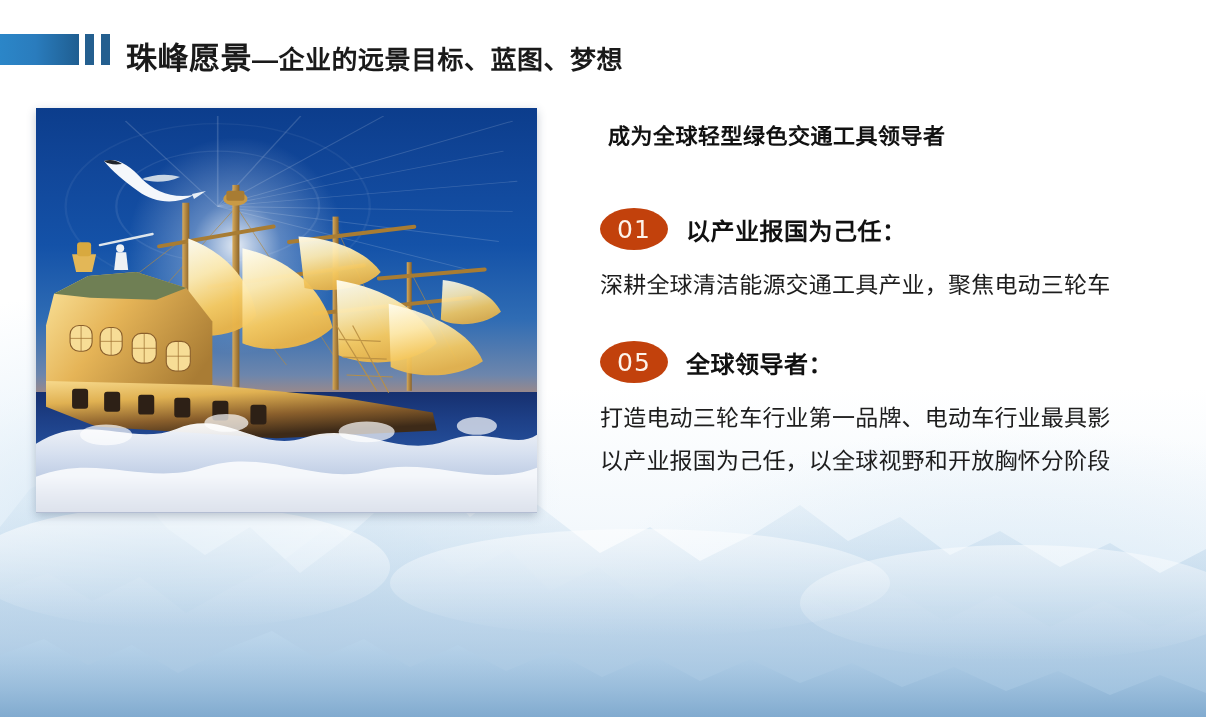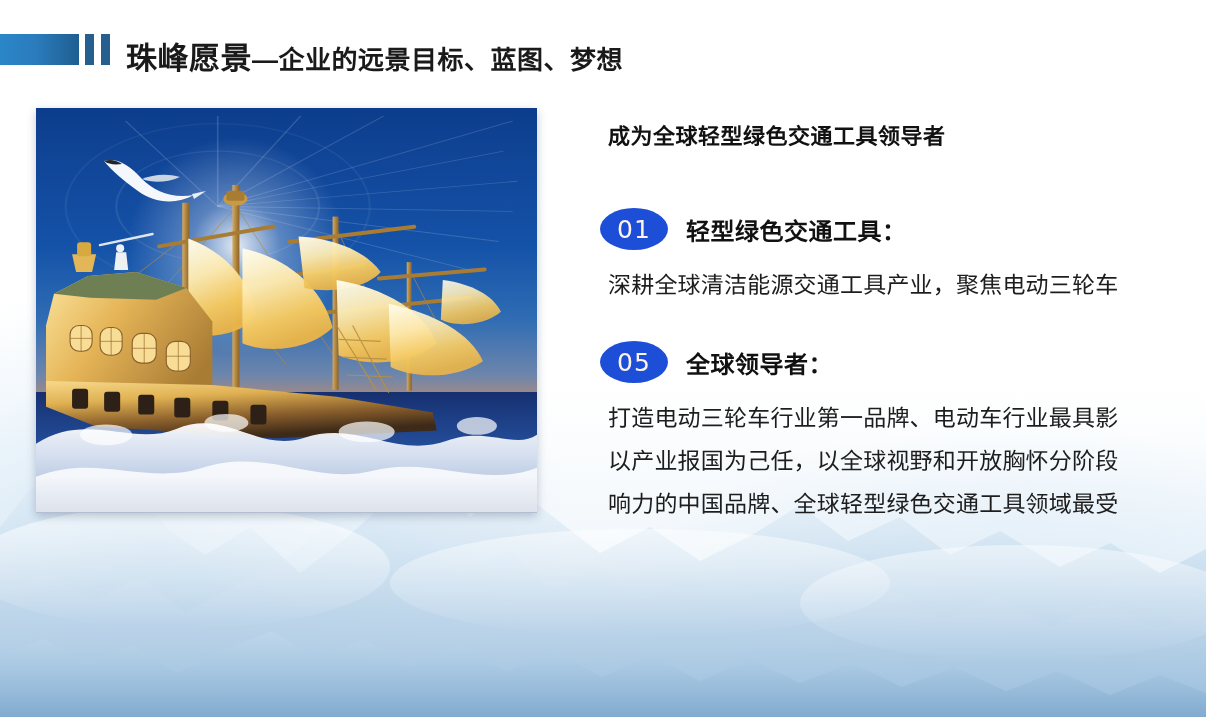--- a/index.html
+++ b/index.html
@@ -66,30 +66,30 @@
   
   #content{position:absolute;left:600px;top:118px;width:578px;z-index:5;}
   .lead{
     font-size:22px;font-weight:700;color:#111;letter-spacing:.5px;
     margin:0 0 58px 8px;
   }
   .block{margin-bottom:34px;}
   .block-head{display:flex;align-items:center;margin-bottom:14px;}
   .badge{
     width:68px;height:42px;border-radius:50%;
-    background:#1d4ed8;display:flex;align-items:center;justify-content:center;
+    background:#c2410c;display:flex;align-items:center;justify-content:center;
     color:#fdf3ea;font-size:25px;font-weight:400;letter-spacing:1px;flex:0 0 auto;
     font-family:"DejaVu Sans",sans-serif;
   }
   .block-title{
     margin-left:18px;font-size:24px;font-weight:700;color:#111;letter-spacing:.5px;
   }
   .block-body{
     font-size:23px;color:#1d1d1d;line-height:43px;letter-spacing:.2px;
-    margin:8px;
+    margin:0;
   }
   .block-body .ln{display:block;white-space:nowrap;}
 </style>
 </head>
 <body>
 
 <div id="bg-wrap">
   <div class="bg-tint"></div>
   <div class="bg-left-haze"></div>
   <div class="bg-right-haze"></div>
@@ -296,32 +296,31 @@
   </svg>
 </div>
 
 <div id="content">
 
   <div class="lead">成为全球轻型绿色交通工具领导者</div>
 
   <div class="block">
     <div class="block-head">
       <div class="badge">01</div>
-      <div class="block-title">轻型绿色交通工具：</div>
+      <div class="block-title">以产业报国为己任：</div>
     </div>
     <div class="block-body">
       <span class="ln">深耕全球清洁能源交通工具产业，聚焦电动三轮车</span>
     </div>
   </div>
 
   <div class="block">
     <div class="block-head">
       <div class="badge">05</div>
       <div class="block-title">全球领导者：</div>
     </div>
     <div class="block-body">
       <span class="ln">打造电动三轮车行业第一品牌、电动车行业最具影</span>
       <span class="ln">以产业报国为己任，以全球视野和开放胸怀分阶段</span>
-      <span class="ln">响力的中国品牌、全球轻型绿色交通工具领域最受</span>
     </div>
   </div>
 
 </div>
 
 </body></html>

